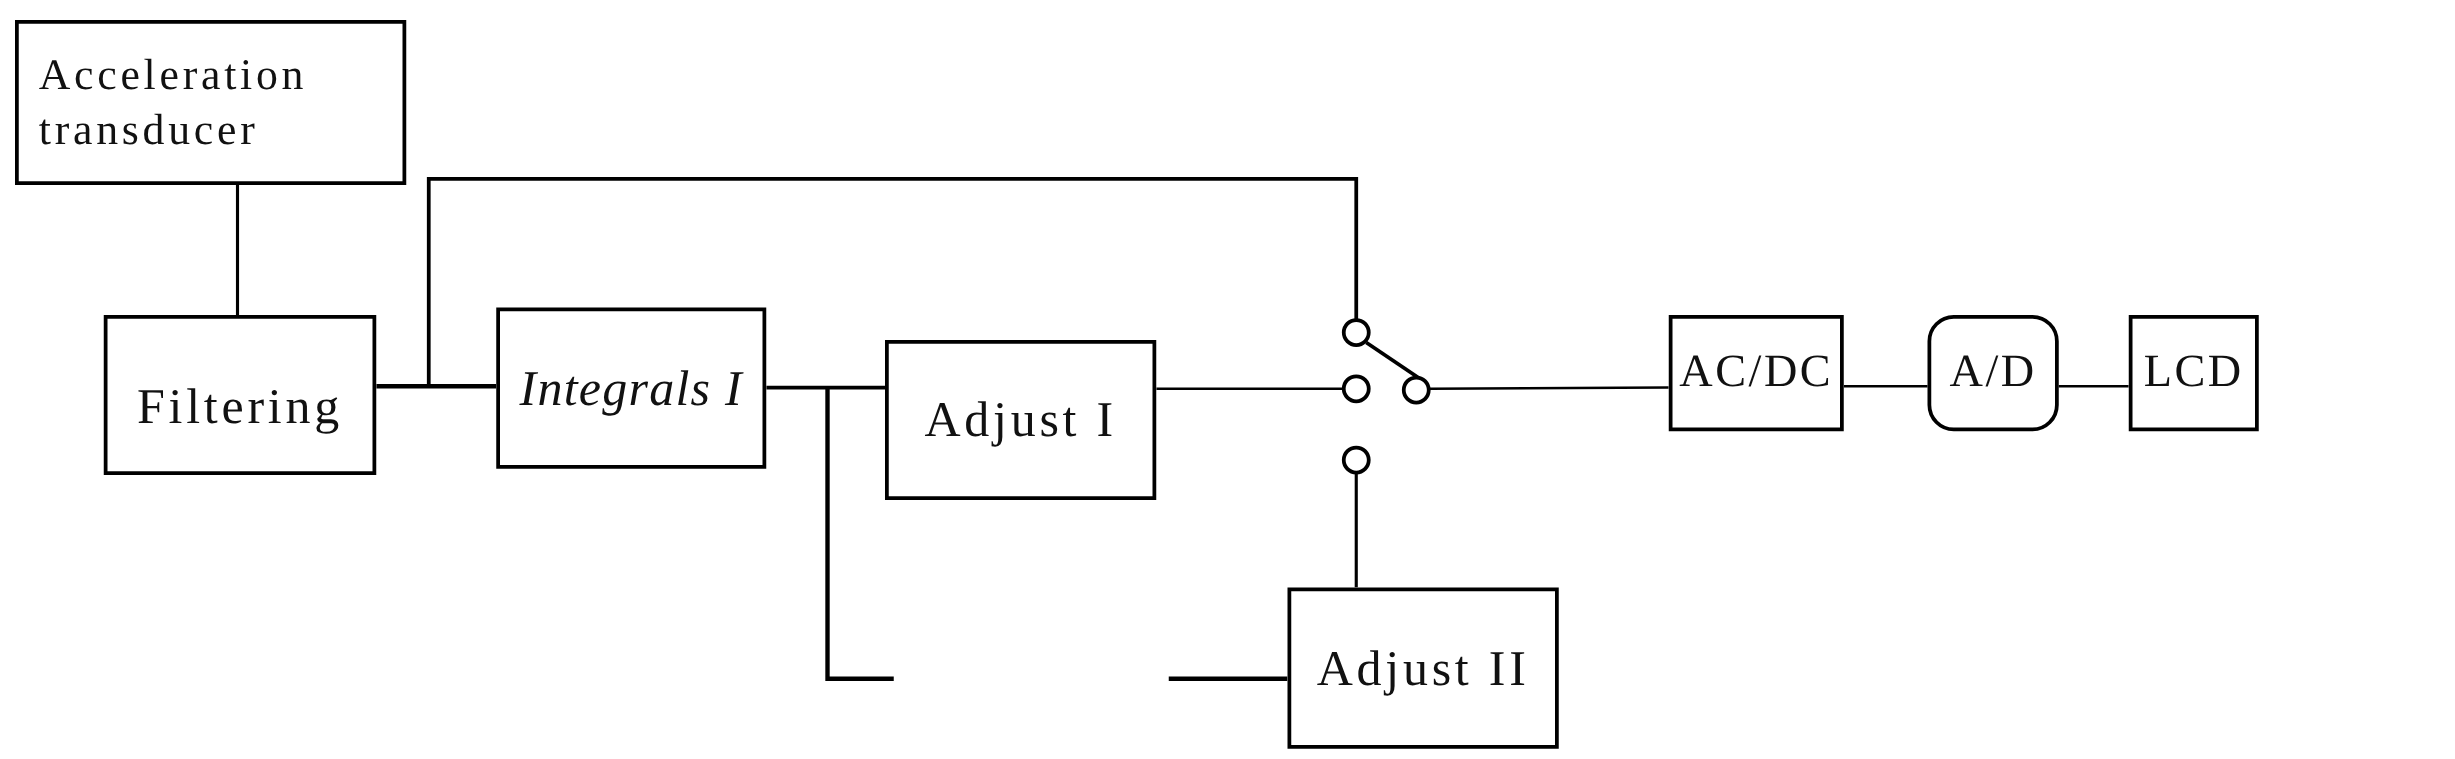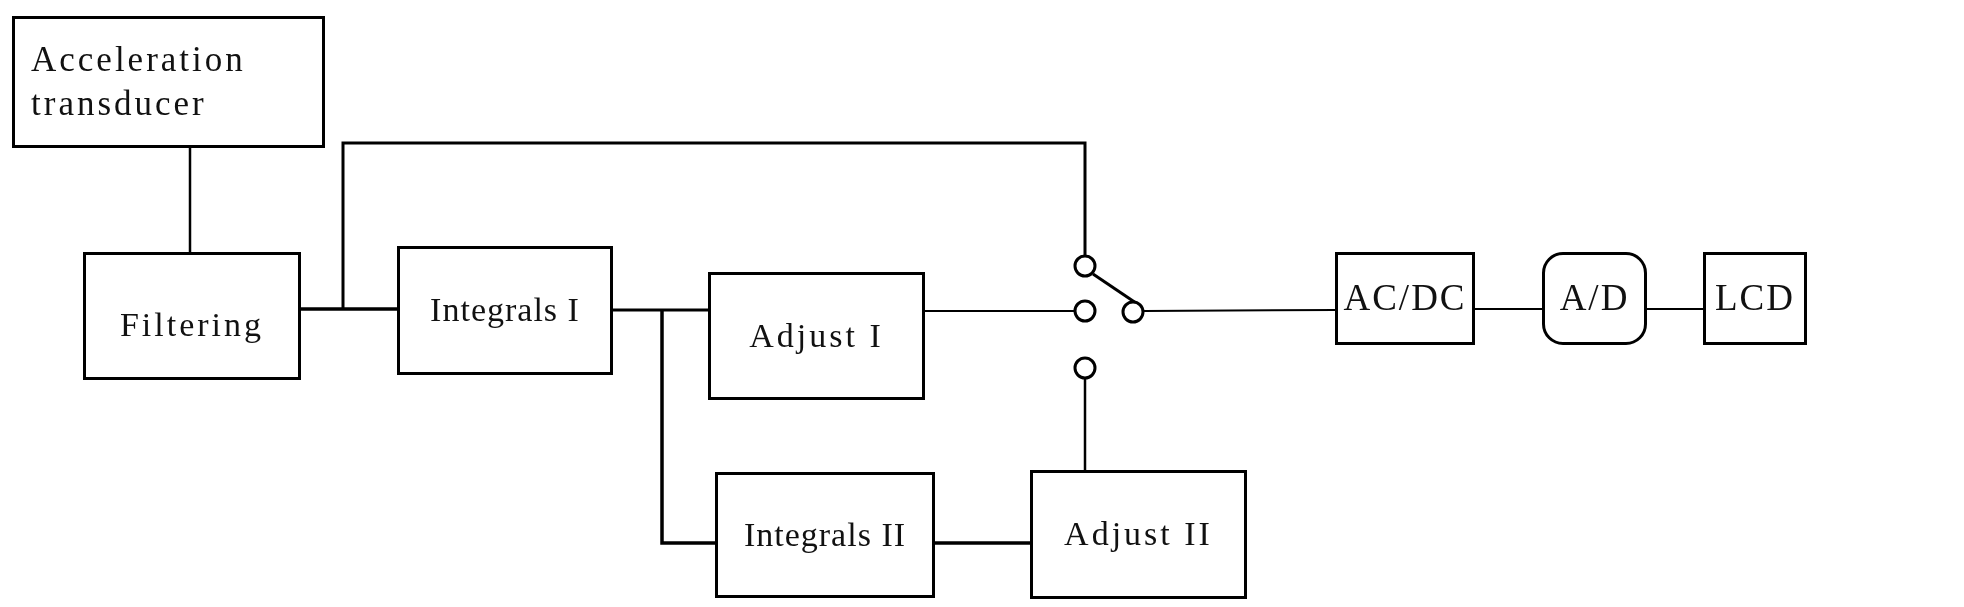--- a/index.html
+++ b/index.html
@@ -21,25 +21,25 @@
   svg.wires circle{stroke:var(--line);fill:var(--bg);}
   .box{
     position:absolute;
     box-sizing:border-box;
     border:3px solid var(--line);
     background:var(--bg);
     display:flex;
     align-items:center;
     justify-content:center;
     text-align:center;
-    font-size:34px;
+    font-size:40px;
     letter-spacing:3px;
     line-height:1.25;
   }
-  .box.serif-narrow{letter-spacing:1px;}
+  .box.serif-narrow{letter-spacing:1px;font-style:italic;}
   .box.two-line{
     justify-content:flex-start;
     text-align:left;
     padding-left:16px;
     padding-right:8px;
     font-size:35px;
   }
   .box.pad-down{padding-top:18px;}
   .box.small{font-size:37px;letter-spacing:2px;}
 </style>
@@ -88,23 +88,20 @@
   </div>
 
   <div class="box serif-narrow" style="left:397px;top:246px;width:216px;height:129px;">
     <span>Integrals I</span>
   </div>
 
   <div class="box" style="left:708px;top:245px;width:217px;height:128px;margin-top:27px;">
     <span>Adjust I</span>
   </div>
 
-  <div class="box serif-narrow" style="left:715px;top:472px;width:220px;height:126px;">
-    <span>Integrals II</span>
-  </div>
 
   <div class="box" style="left:1030px;top:470px;width:217px;height:129px;text-align:center;">
     <span>Adjust II</span>
   </div>
 
   <div class="box small" style="left:1335px;top:252px;width:140px;height:93px;">
     <span>AC/DC</span>
   </div>
 
   <div class="box small" style="left:1542px;top:252px;width:105px;height:93px;border-radius:21px;">

